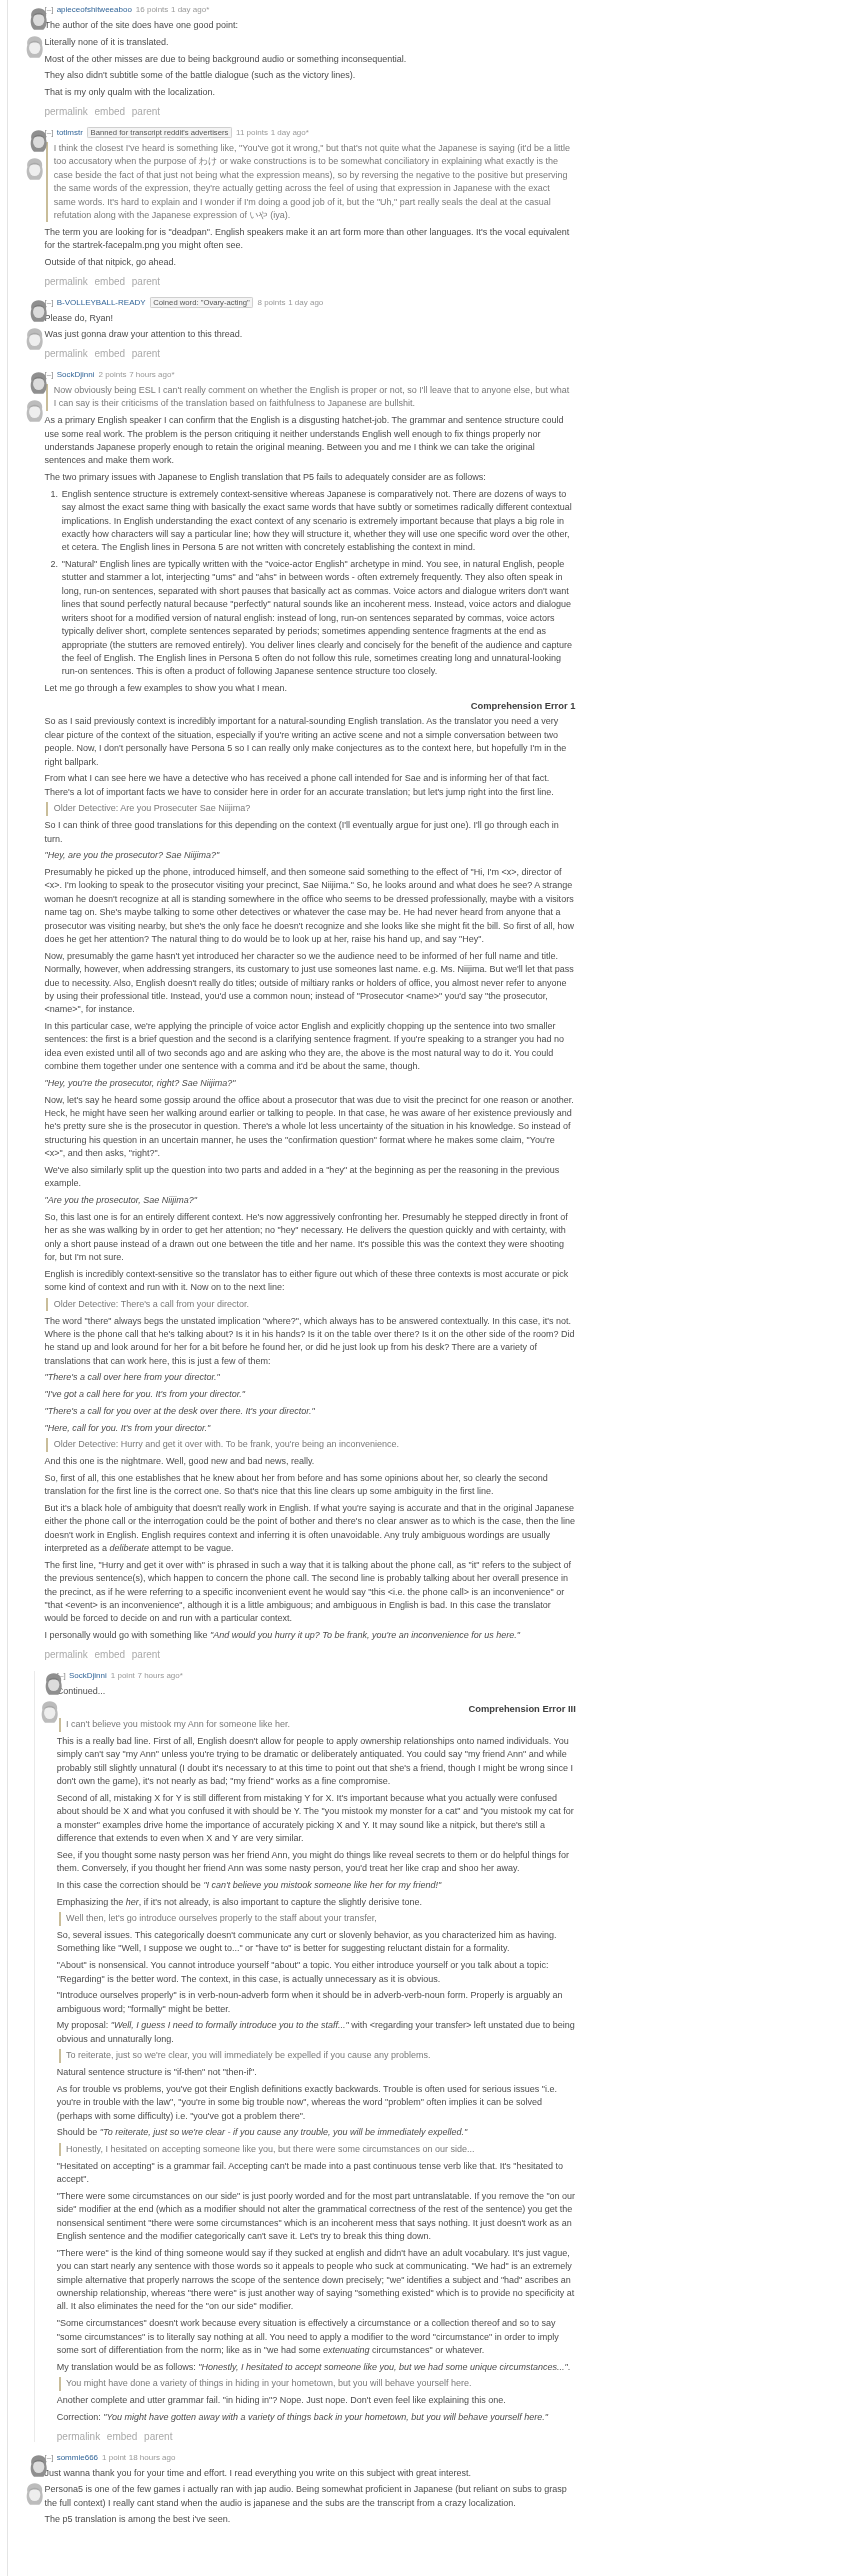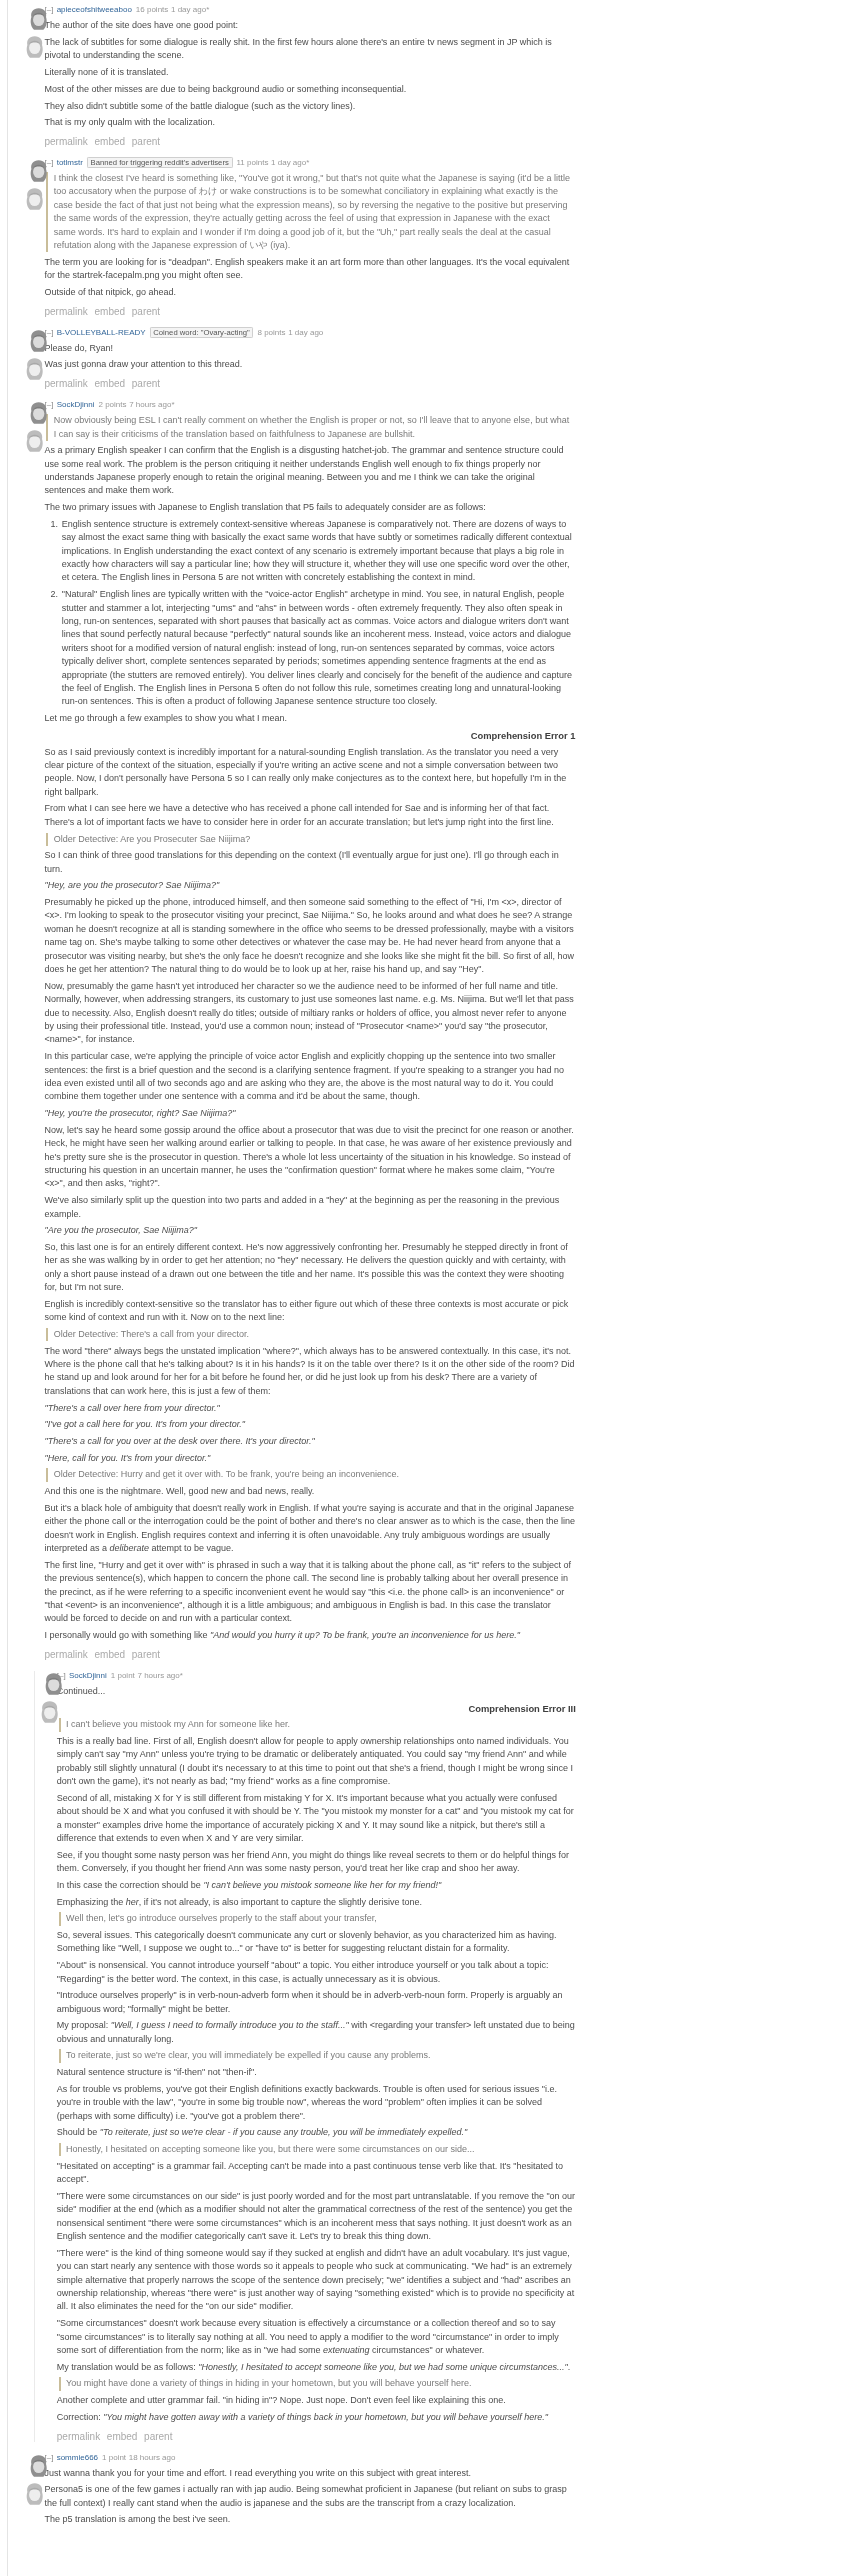--- a/index.html
+++ b/index.html
@@ -45,42 +45,41 @@
           </svg>
           <svg width="21.4" height="24" viewBox="0 0 32 36">
             <path fill="#bcbcbc" d="M16 2 C8 2 3.5 8 5 15 C2.5 23 5 31 9 34 L23 34 C27 31 29.5 23 27 15 C28.5 8 24 2 16 2 Z"></path>
             <ellipse fill="#eeeeee" cx="16" cy="19" rx="8.5" ry="9.5"></ellipse>
             <path fill="#a9a9a9" d="M7.5 14 C9 7 23 7 24.5 14 C20 10.5 12 10.5 7.5 14 Z"></path>
           </svg>
         </div>
         <div class="tagline"><span class="collapse">[–]</span><a class="author">apieceofshitweeaboo</a><span class="score">16 points</span><span class="time">1 day ago*</span></div>
         <div class="md">
           <p>The author of the site does have one good point:</p>
-          <p>The lack of subtitles for some dialogue is really shit. In the first few hours alone there's an entire tv news segment in JP which is pivotal to understanding the scene.</p>
           <p>Literally none of it is translated.</p>
           <p>Most of the other misses are due to being background audio or something inconsequential.</p>
           <p>They also didn't subtitle some of the battle dialogue (such as the victory lines).</p>
           <p>That is my only qualm with the localization.</p>
         </div>
         <div class="buttons"><span>permalink</span><span>embed</span><span>parent</span></div>
       </div>
       <div class="comment">
         <div class="avatars">
           <svg width="21.4" height="24" viewBox="0 0 32 36">
             <path fill="#8f8f8f" d="M16 2 C8 2 3.5 8 5 15 C2.5 23 5 31 9 34 L23 34 C27 31 29.5 23 27 15 C28.5 8 24 2 16 2 Z"></path>
             <ellipse fill="#dcdcdc" cx="16" cy="19" rx="8.5" ry="9.5"></ellipse>
             <path fill="#7d7d7d" d="M7.5 14 C9 7 23 7 24.5 14 C20 10.5 12 10.5 7.5 14 Z"></path>
           </svg>
           <svg width="21.4" height="24" viewBox="0 0 32 36">
             <path fill="#bcbcbc" d="M16 2 C8 2 3.5 8 5 15 C2.5 23 5 31 9 34 L23 34 C27 31 29.5 23 27 15 C28.5 8 24 2 16 2 Z"></path>
             <ellipse fill="#eeeeee" cx="16" cy="19" rx="8.5" ry="9.5"></ellipse>
             <path fill="#a9a9a9" d="M7.5 14 C9 7 23 7 24.5 14 C20 10.5 12 10.5 7.5 14 Z"></path>
           </svg>
         </div>
-        <div class="tagline"><span class="collapse">[–]</span><a class="author">totlmstr</a><span class="flair">Banned for triggering reddit's advertisers</span><span class="score">11 points</span><span class="time">1 day ago*</span></div>
+        <div class="tagline"><span class="collapse">[–]</span><a class="author">totlmstr</a><span class="flair">Banned for transcript reddit's advertisers</span><span class="score">11 points</span><span class="time">1 day ago*</span></div>
         <div class="md">
           <blockquote>
             <p>I think the closest I've heard is something like, "You've got it wrong," but that's not quite what the Japanese is saying (it'd be a little too accusatory when the purpose of わけ or wake constructions is to be somewhat conciliatory in explaining what exactly is the case beside the fact of that just not being what the expression means), so by reversing the negative to the positive but preserving the same words of the expression, they're actually getting across the feel of using that expression in Japanese with the exact same words. It's hard to explain and I wonder if I'm doing a good job of it, but the "Uh," part really seals the deal at the casual refutation along with the Japanese expression of いや (iya).</p>
           </blockquote>
           <p>The term you are looking for is "deadpan". English speakers make it an art form more than other languages. It's the vocal equivalent for the startrek-facepalm.png you might often see.</p>
           <p>Outside of that nitpick, go ahead.</p>
         </div>
         <div class="buttons"><span>permalink</span><span>embed</span><span>parent</span></div>
       </div>
       <div class="comment">
@@ -150,20 +149,21 @@
           </blockquote>
           <p>The word "there" always begs the unstated implication "where?", which always has to be answered contextually. In this case, it's not. Where is the phone call that he's talking about? Is it in his hands? Is it on the table over there? Is it on the other side of the room? Did he stand up and look around for her for a bit before he found her, or did he just look up from his desk? There are a variety of translations that can work here, this is just a few of them:</p>
           <p><em>"There's a call over here from your director."</em></p>
           <p><em>"I've got a call here for you. It's from your director."</em></p>
           <p><em>"There's a call for you over at the desk over there. It's your director."</em></p>
           <p><em>"Here, call for you. It's from your director."</em></p>
           <blockquote>
             <p>Older Detective: Hurry and get it over with. To be frank, you're being an inconvenience.</p>
           </blockquote>
           <p>And this one is the nightmare. Well, good new and bad news, really.</p>
+          <p>So, first of all, this one establishes that he knew about her from before and has some opinions about her, so clearly the second translation for the first line is the correct one. So that's nice that this line clears up some ambiguity in the first line.</p>
           <p>But it's a black hole of ambiguity that doesn't really work in English. If what you're saying is accurate and that in the original Japanese either the phone call or the interrogation could be the point of bother and there's no clear answer as to which is the case, then the line doesn't work in English. English requires context and inferring it is often unavoidable. Any truly ambiguous wordings are usually interpreted as a <em>deliberate</em> attempt to be vague.</p>
           <p>The first line, "Hurry and get it over with" is phrased in such a way that it is talking about the phone call, as "it" refers to the subject of the previous sentence(s), which happen to concern the phone call. The second line is probably talking about her overall presence in the precinct, as if he were referring to a specific inconvenient event he would say "this &lt;i.e. the phone call&gt; is an inconvenience" or "that &lt;event&gt; is an inconvenience", although it is a little ambiguous; and ambiguous in English is bad. In this case the translator would be forced to decide on and run with a particular context.</p>
           <p>I personally would go with something like <em>"And would you hurry it up? To be frank, you're an inconvenience for us here."</em></p>
         </div>
         <div class="buttons"><span>permalink</span><span>embed</span><span>parent</span></div>
         <div class="child">
           <div class="comment">
             <div class="avatars">
               <svg width="21.4" height="24" viewBox="0 0 32 36">
                 <path fill="#8f8f8f" d="M16 2 C8 2 3.5 8 5 15 C2.5 23 5 31 9 34 L23 34 C27 31 29.5 23 27 15 C28.5 8 24 2 16 2 Z"></path>

